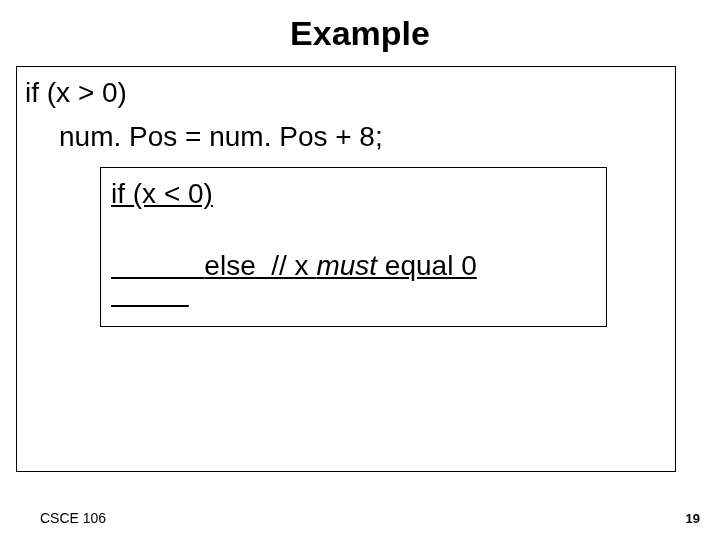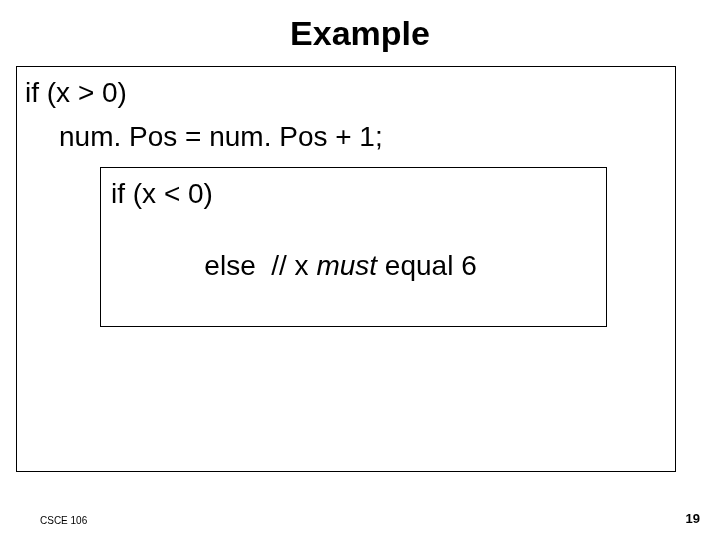--- a/index.html
+++ b/index.html
@@ -4,46 +4,46 @@
 <style>
   * { box-sizing: border-box; margin: 0; padding: 0; }
   html, body { width: 720px; height: 540px; background: #fff; font-family: Arial, Helvetica, sans-serif; color: #000; }
   .slide { width: 720px; height: 540px; position: relative; }
   .title { text-align: center; font-weight: bold; font-size: 34px; padding-top: 14px; }
   .outer-box { position: absolute; left: 16px; top: 66px; width: 660px; height: 406px; border: 1px solid #000; }
   .code { font-size: 28px; padding: 12px 8px 0 8px; line-height: 1.0; }
   .ln { margin-bottom: 16px; white-space: pre; }
   .ind1 { padding-left: 34px; }
   .ind2 { padding-left: 18px; }
-  .inner-wrap { padding-left: 75px; padding-right: 60px; }
+  .inner-wrap { padding-left: 75px; padding-right: 60px; text-decoration: underline; }
   .inner-box { border: 1px solid #000; padding: 12px 10px 14px 10px; }
   .iln { margin-bottom: 16px; white-space: pre; }
   .iln:last-child { margin-bottom: 4px; }
   .iind1 { padding-left: 44px; }
   .italic { font-style: italic; }
-  .footer-left { position: absolute; left: 40px; bottom: 14px; font-size: 10px; }
+  .footer-left { position: absolute; left: 40px; bottom: 14px; font-size: 14px; }
   .footer-right { position: absolute; right: 20px; bottom: 14px; font-size: 13px; font-weight: bold; }
 </style>
 </head>
 <body>
 
 <div class="slide">
 
   <div class="title">Example</div>
 
   <div class="outer-box">
     <div class="code">
       <div class="ln">if (x &gt; 0)</div>
-      <div class="ln ind1">num. Pos = num. Pos + 1;</div>
+      <div class="ln ind1">num. Pos = num. Pos + 8;</div>
 
       <div class="inner-wrap">
         <div class="inner-box">
           <div class="iln">if (x &lt; 0)</div>
           <div class="iln">
-            <span>else  // x </span><span class="italic">must</span><span> equal 6</span>
+            <span>else  // x </span><span class="italic">must</span><span> equal 0</span>
           </div>
         </div>
       </div>
     </div>
   </div>
 
   <div class="footer-left">CSCE 106</div>
   <div class="footer-right">19</div>
 
 </div>

